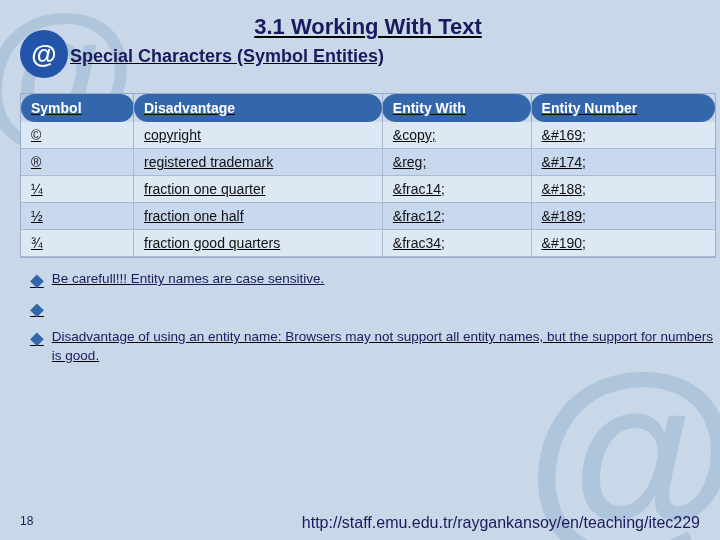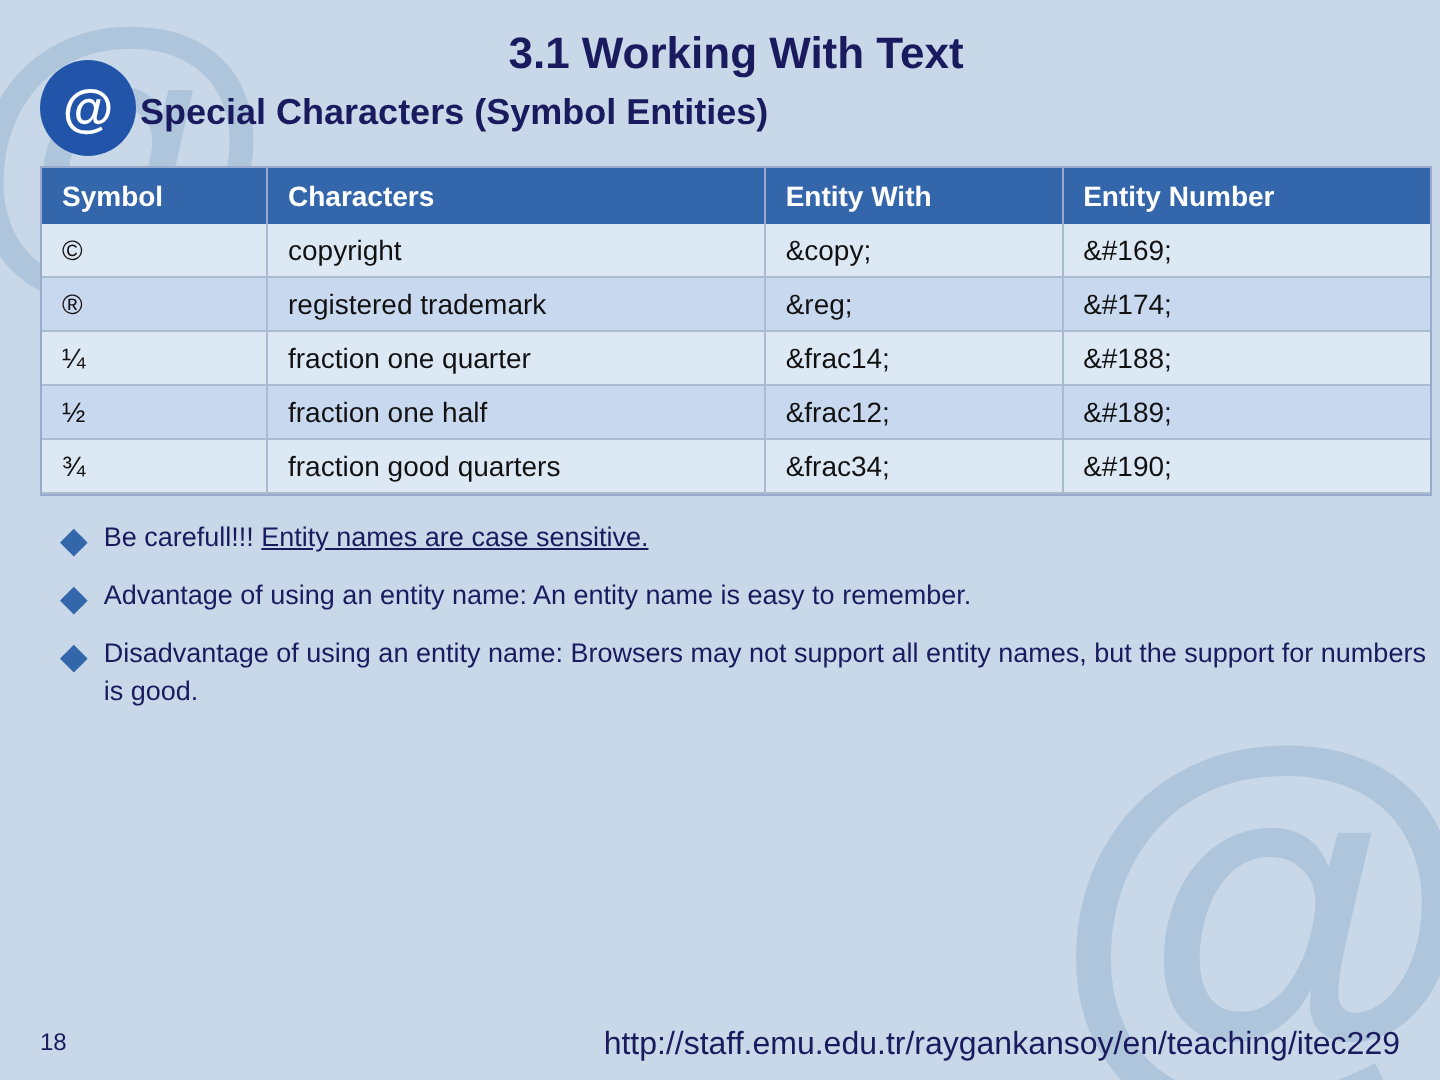--- a/index.html
+++ b/index.html
@@ -23,37 +23,38 @@
       pointer-events: none;
       z-index: 0;
     }
     .bg-at-1 { top: -20px; left: -20px; font-size: 160px; }
     .bg-at-2 { bottom: -40px; right: -20px; font-size: 220px; }
 
     .main-container {
       position: relative;
       z-index: 1;
       padding: 10px 4px 10px 20px;
+      text-decoration: underline;
     }
 
     
     .page-title {
       text-align: center;
       font-size: 22px;
       font-weight: bold;
       color: #1a1a5e;
       margin-bottom: 6px;
       margin-top: 4px;
     }
 
     .section-title {
       font-size: 18px;
       font-weight: bold;
       color: #1a1a5e;
-      margin-bottom: 16px;
+      margin-bottom: 26px;
       margin-left: 50px;
     }
 
     
     .at-icon {
       position: absolute;
       top: 30px;
       left: 20px;
       width: 48px;
       height: 48px;
@@ -83,20 +84,21 @@
       background: #3366aa;
       color: white;
     }
 
     table thead th {
       padding: 6px 10px;
       text-align: left;
       font-size: 14px;
       font-weight: bold;
       border-right: 1px solid #99aacc;
+      border-radius: 14px;
     }
 
     table thead th:last-child { border-right: none; }
 
     table tbody tr:nth-child(odd) {
       background: #dde8f5;
     }
     table tbody tr:nth-child(even) {
       background: #c8d8ee;
     }
@@ -168,21 +170,21 @@
 <div class="main-container">
 
   <div class="page-title">3.1 Working With Text</div>
   <div class="section-title">Special Characters (Symbol Entities)</div>
 
   <div class="table-wrapper">
     <table>
       <thead>
         <tr>
           <th>Symbol</th>
-          <th>Characters</th>
+          <th>Disadvantage</th>
           <th>Entity With</th>
           <th>Entity Number</th>
         </tr>
       </thead>
       <tbody id="table-body">
       <tr>
             <td>©</td>
             <td>copyright</td>
             <td>&amp;copy;</td>
             <td>&amp;#169;</td>
@@ -219,23 +221,20 @@
 
     <div class="bullet-item">
       <span class="bullet-diamond">◆</span>
       <span class="bullet-text">
         Be carefull!!! <span class="underline">Entity names are case sensitive.</span>
       </span>
     </div>
 
     <div class="bullet-item">
       <span class="bullet-diamond">◆</span>
-      <span class="bullet-text">
-        Advantage of using an entity name: An entity name is easy to remember.
-      </span>
     </div>
 
     <div class="bullet-item">
       <span class="bullet-diamond">◆</span>
       <span class="bullet-text">
         Disadvantage of using an entity name: Browsers may not support all entity names, but the support for numbers is good.
       </span>
     </div>
   </div>
 </div>

